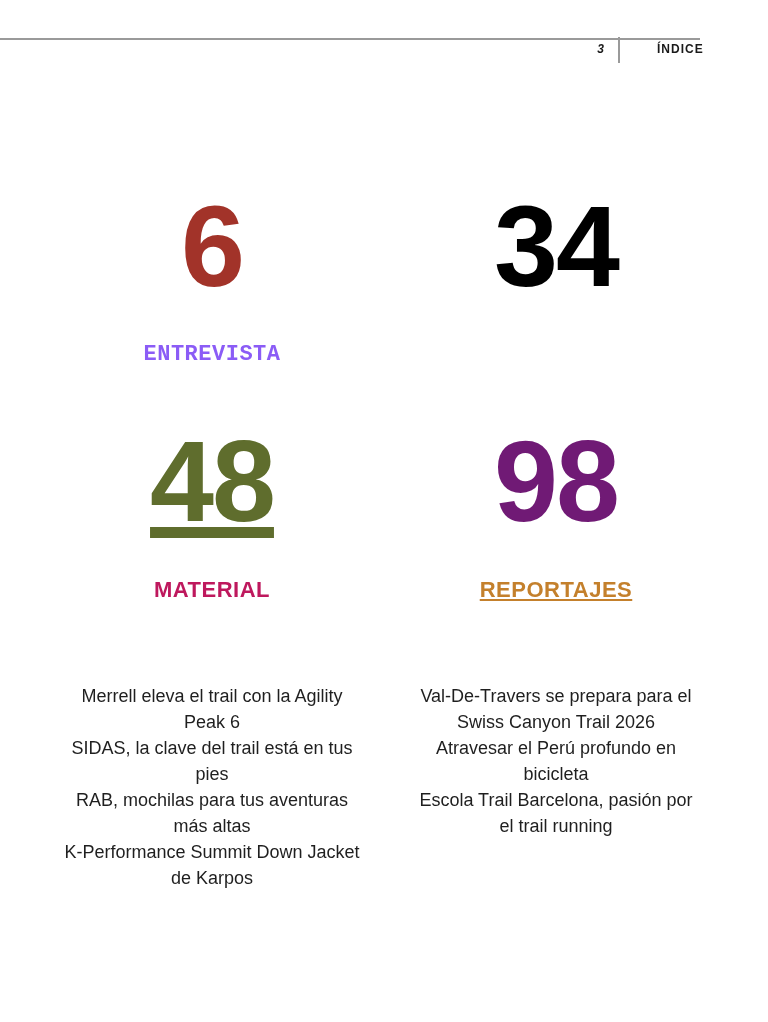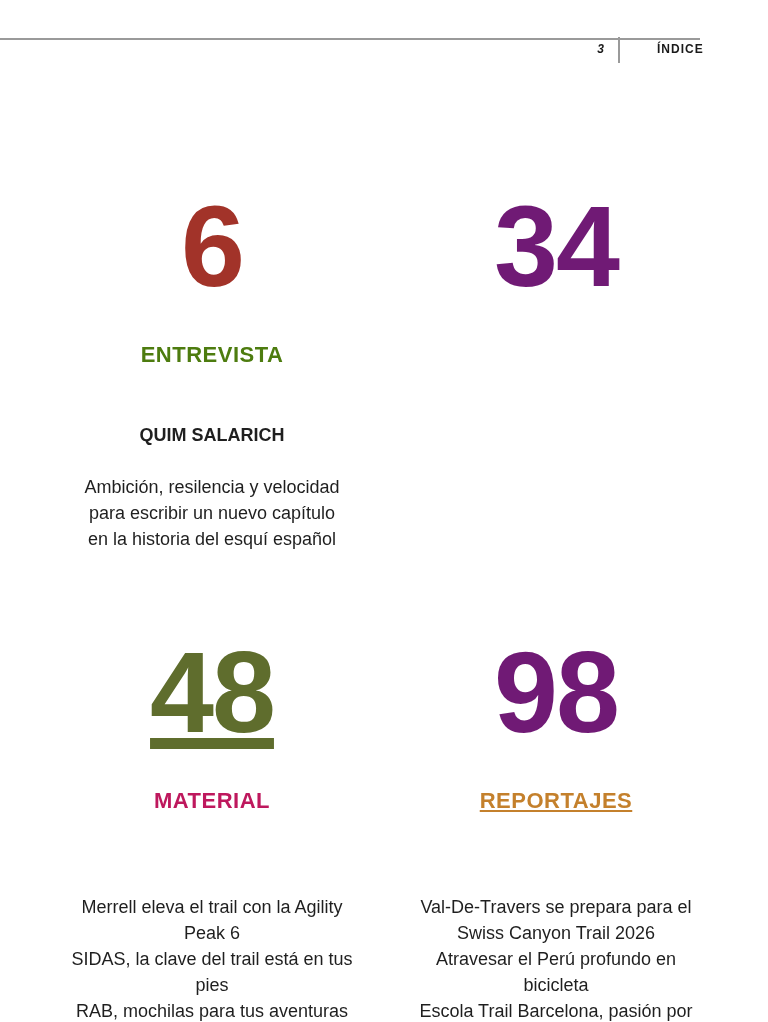--- a/index.html
+++ b/index.html
@@ -90,31 +90,25 @@
   <div class="header-rule"></div>
   <span class="header-pagenum">3</span>
   <div class="header-vdiv"></div>
   <span class="header-label">ÍNDICE</span>
 </header>
 
 <main class="toc-grid">
 
   <section class="toc-section">
     <div class="toc-number" style="color: rgb(162, 51, 41);">6</div>
-    <h2 class="toc-title" style="color: #4d7c0f;">ENTREVISTA</h2>
-    <div class="toc-desc">
-      <div class="toc-desc-heading">QUIM SALARICH</div>
-      <div>Ambición, resilencia y velocidad
-para escribir un nuevo capítulo
-en la historia del esquí español</div>
-    </div>
+    <h2 class="toc-title" style="color: #8b5cf6; font-family: Liberation Mono, monospace;">ENTREVISTA</h2>
   </section>
 
   <section class="toc-section">
-    <div class="toc-number" style="color: #701a75;">34</div>
+    <div class="toc-number" style="color: #000000;">34</div>
   </section>
 
   <section class="toc-section">
     <div class="toc-number" style="color: rgb(95, 109, 45); text-decoration: underline;">48</div>
     <h2 class="toc-title" style="color: #be185d;">MATERIAL</h2>
     <div class="toc-desc">
       <div class="toc-desc-heading"></div>
       <div>Merrell eleva el trail con la Agility
 Peak 6
 SIDAS, la clave del trail está en tus

